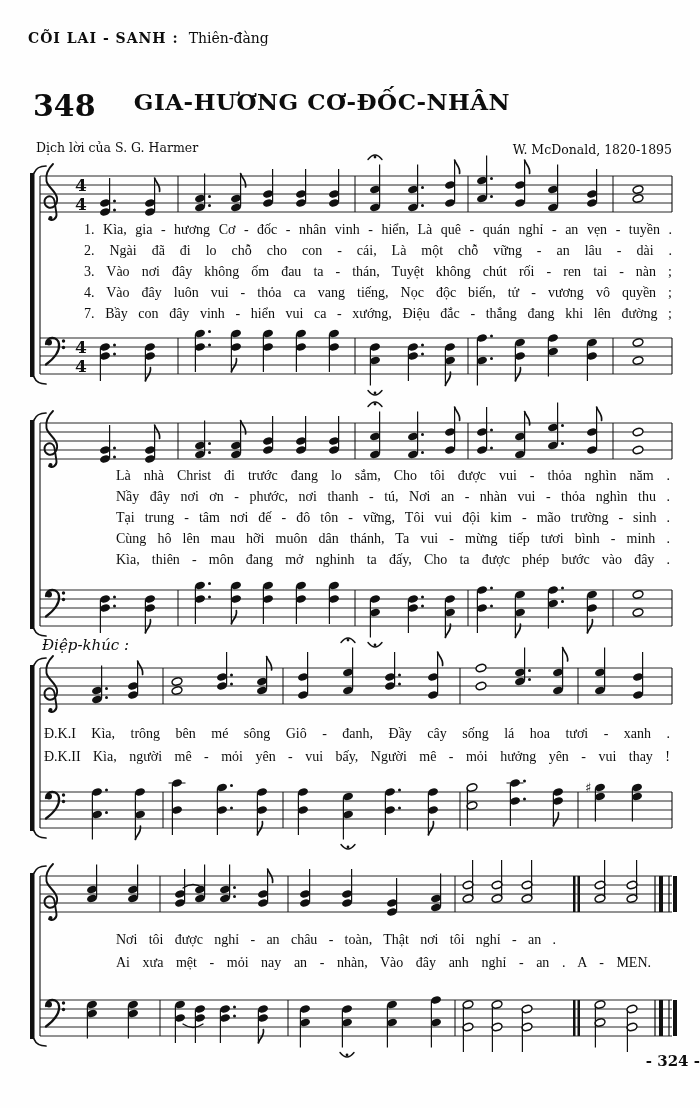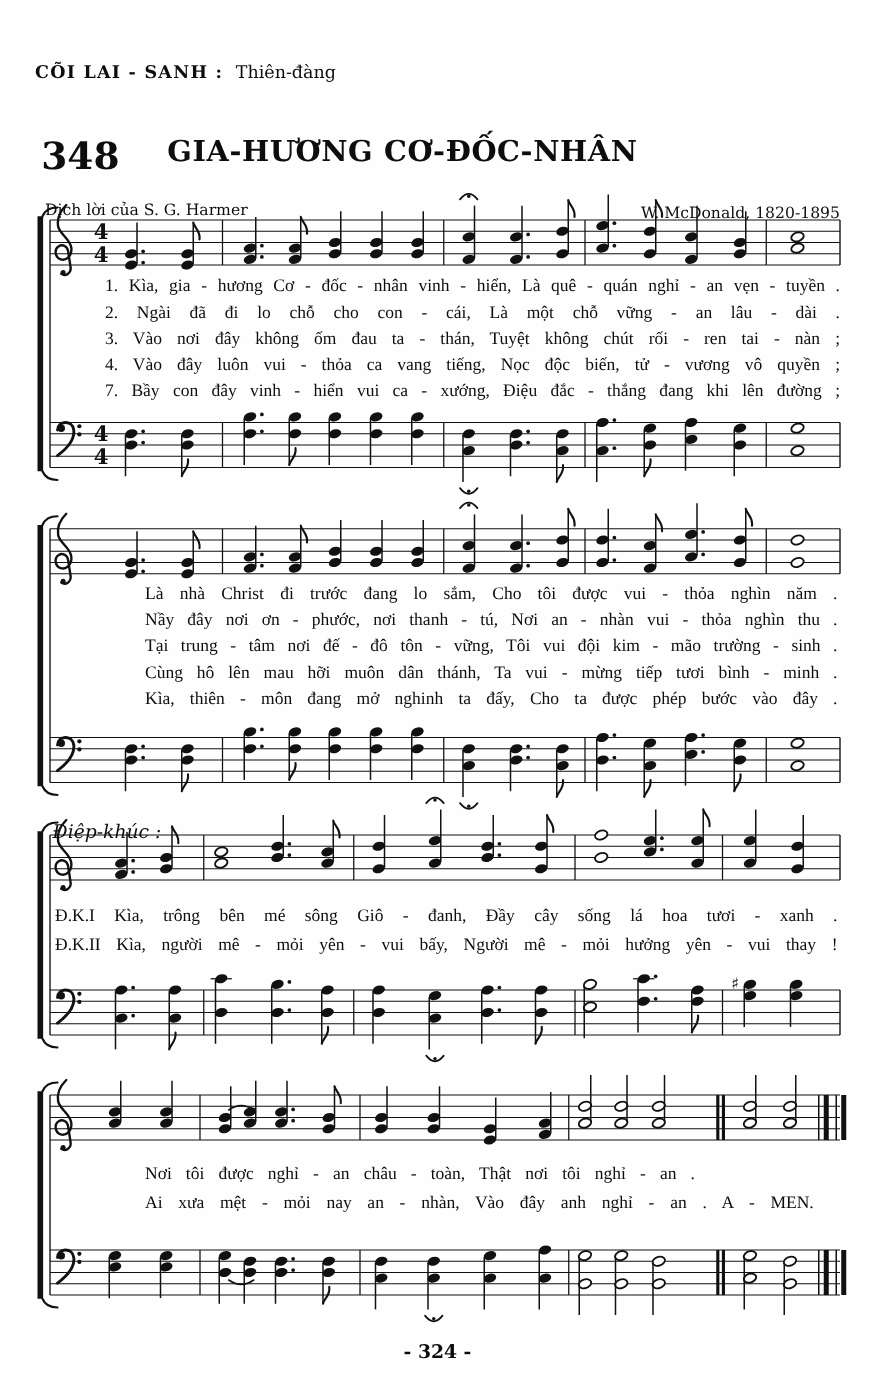--- a/index.html
+++ b/index.html
@@ -1,33 +1,33 @@
 <!DOCTYPE html>
 <html><head>
 <meta charset="utf-8">
 <style>
   html,body{margin:0;padding:0;background:#e8e8e8;}
   .page{position:relative;width:700px;height:1108px;background:#fefefe;margin:0 auto;
         font-family:"DejaVu Serif","Liberation Serif",serif;color:#0d0d0d;overflow:hidden;}
-  .abs{position:absolute;margin-top:20px;}
+  .abs{position:absolute;}
   #music-svg{position:absolute;left:0;top:0;}
   .hdr{left:28px;top:30px;font-size:14px;white-space:nowrap;}
   .hdr b{letter-spacing:1px;}
   .hdr .sub{margin-left:10px;font-weight:normal;}
   .num{left:33px;top:88px;font-size:30px;font-weight:bold;}
   .title{left:0;top:88px;width:644px;text-align:center;font-size:23px;font-weight:bold;letter-spacing:.5px;}
   .trans{left:36px;top:140px;font-size:12.5px;}
   .comp{right:28px;top:142px;font-size:12.5px;text-align:right;}
   .lyr{position:absolute;font-size:14px;line-height:20px;white-space:nowrap;
        text-align:justify;text-align-last:justify;white-space:normal;height:20px;overflow:visible;font-family:Liberation Serif, serif;}
   .vu{left:84px;width:588px;}
   .vl{left:116px;width:554px;}
   .ch{left:44px;width:626px;}
   .chlabel{left:42px;top:636px;font-size:15px;font-style:italic;}
-  .pgnum{left:0;top:1052px;width:700px;text-align:center;font-size:15px;font-weight:bold;}
+  .pgnum{left:0;top:1052px;width:700px;text-align:right;font-size:15px;font-weight:bold;}
 </style>
 </head>
 <body>
 
 <div class="page">
 
   <svg id="music-svg" width="700" height="1108">
       <rect x="30" y="173" width="4.5" height="204" fill="#111"></rect>
       <path d="M 34 173 C 36 168 41 166 46 166" stroke="#111" stroke-width="1.7" fill="none" stroke-linecap="round"></path>
       <path d="M 34 377 C 36 382 41 384 46 384" stroke="#111" stroke-width="1.7" fill="none" stroke-linecap="round"></path>

